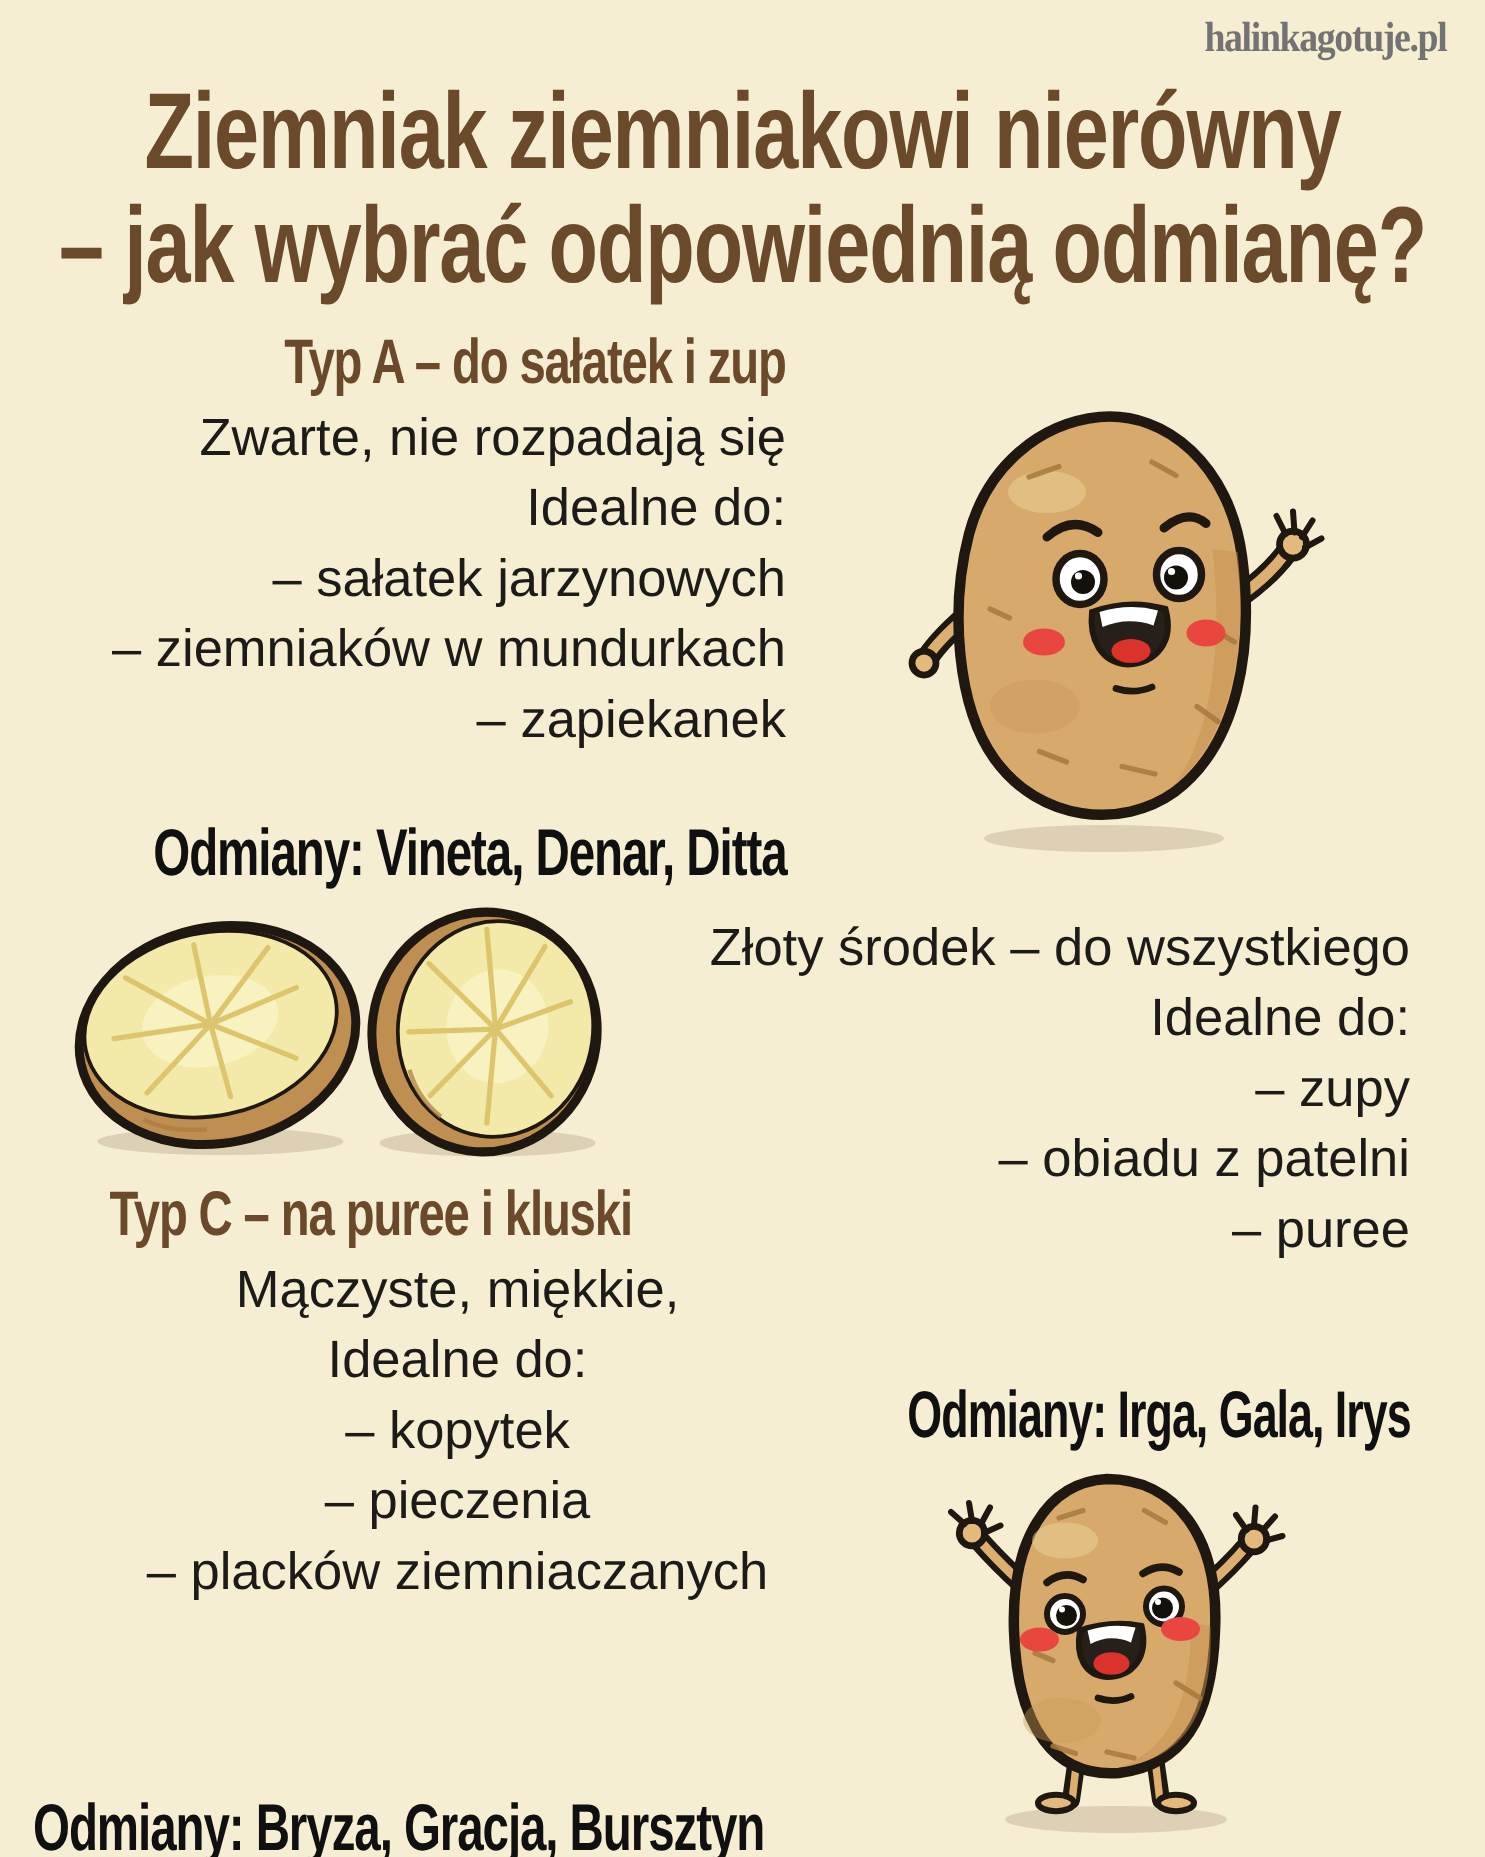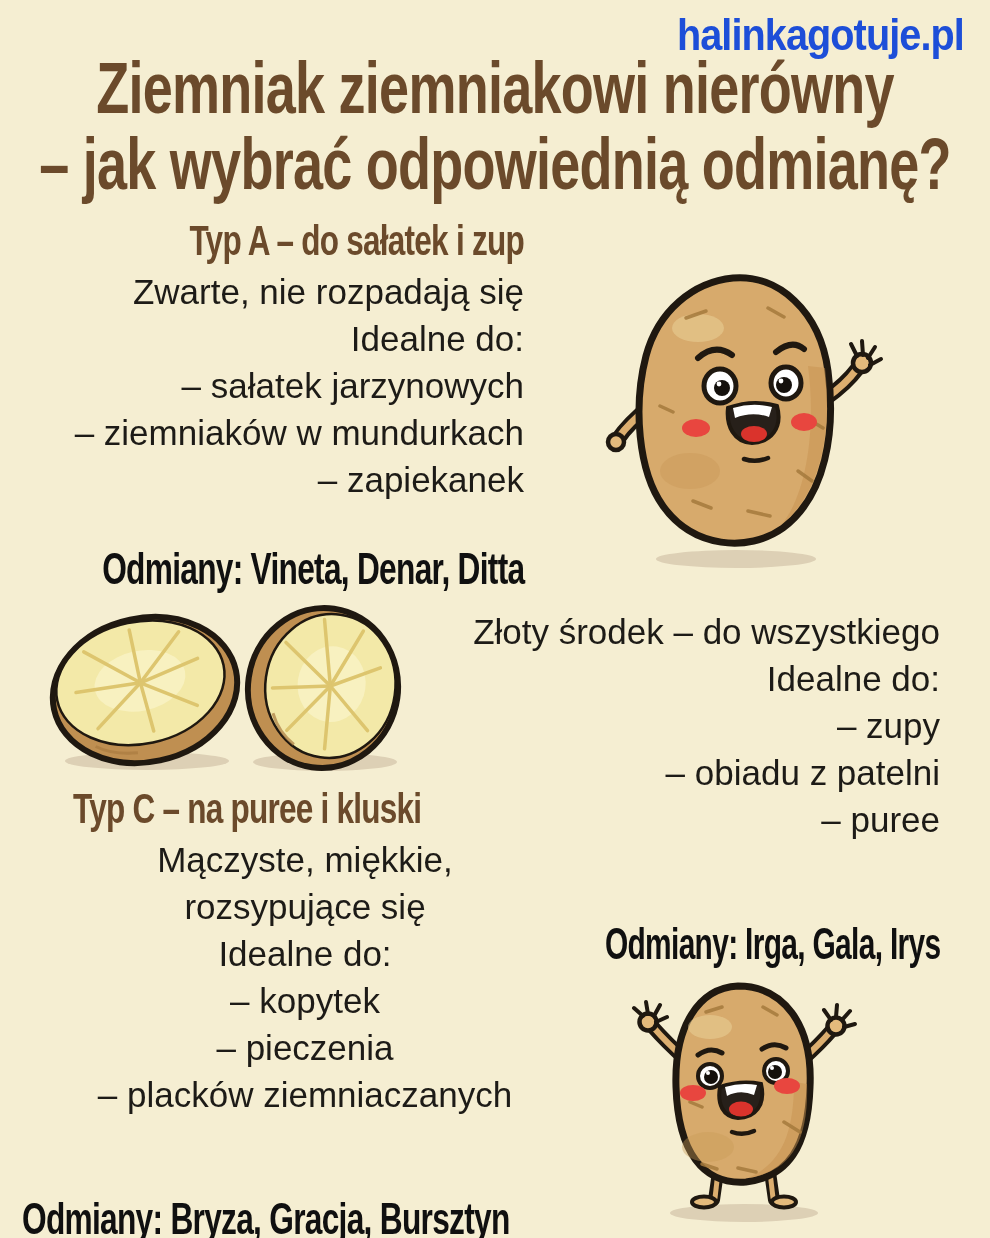--- a/index.html
+++ b/index.html
@@ -9,21 +9,21 @@
     width: 990px;
     height: 1238px;
     background: #f5eed2;
     overflow: hidden;
   }
   .cond { display:inline-block; white-space:nowrap; letter-spacing:-1px; }
 
   
   .logo {
     position:absolute; top:10px; right:26px;
-    font-size:44px; font-weight:700; color:#1d4ed8;
+    font-size:28px; font-weight:700; color:#737373;font-family:Liberation Serif, serif;
   }
   .logo .cond { transform:scaleX(0.9); transform-origin:100% 50%; }
 
   
   .title-line {
     position:absolute; left:-300px; width:1590px;
     text-align:center; font-weight:700; color:#6b4a2b;
     font-size:72px; line-height:76px; letter-spacing:-1px;
     transform:scaleX(0.75); transform-origin:center top;
     white-space:nowrap;
@@ -182,21 +182,20 @@
           <path d="M305 85 L348 124"></path>
       </g>
       <path d="M252 120 q8 18 25 28" fill="none" stroke="#a97a40" stroke-width="3" opacity="0.7"></path>
     </g>
   </svg>
 
   <div class="section sec-c align-l">
     <div class="sec-heading"><span class="cond">Typ C – na puree i kluski</span></div>
     <div class="sec-body">
       <div>Mączyste, miękkie,</div>
-      <div>rozsypujące się</div>
       <div>Idealne do:</div>
       <div>– kopytek</div>
       <div>– pieczenia</div>
       <div>– placków ziemniaczanych</div>
     </div>
   </div>
   <div class="odmiany odmiany-c"><span class="cond">Odmiany: Bryza, Gracja, Bursztyn</span></div>
 
   <svg class="illus potato2" viewBox="0 0 292 266" aria-hidden="true">
     <ellipse cx="146" cy="241" rx="74" ry="9" fill="#ddd0b5"></ellipse>

